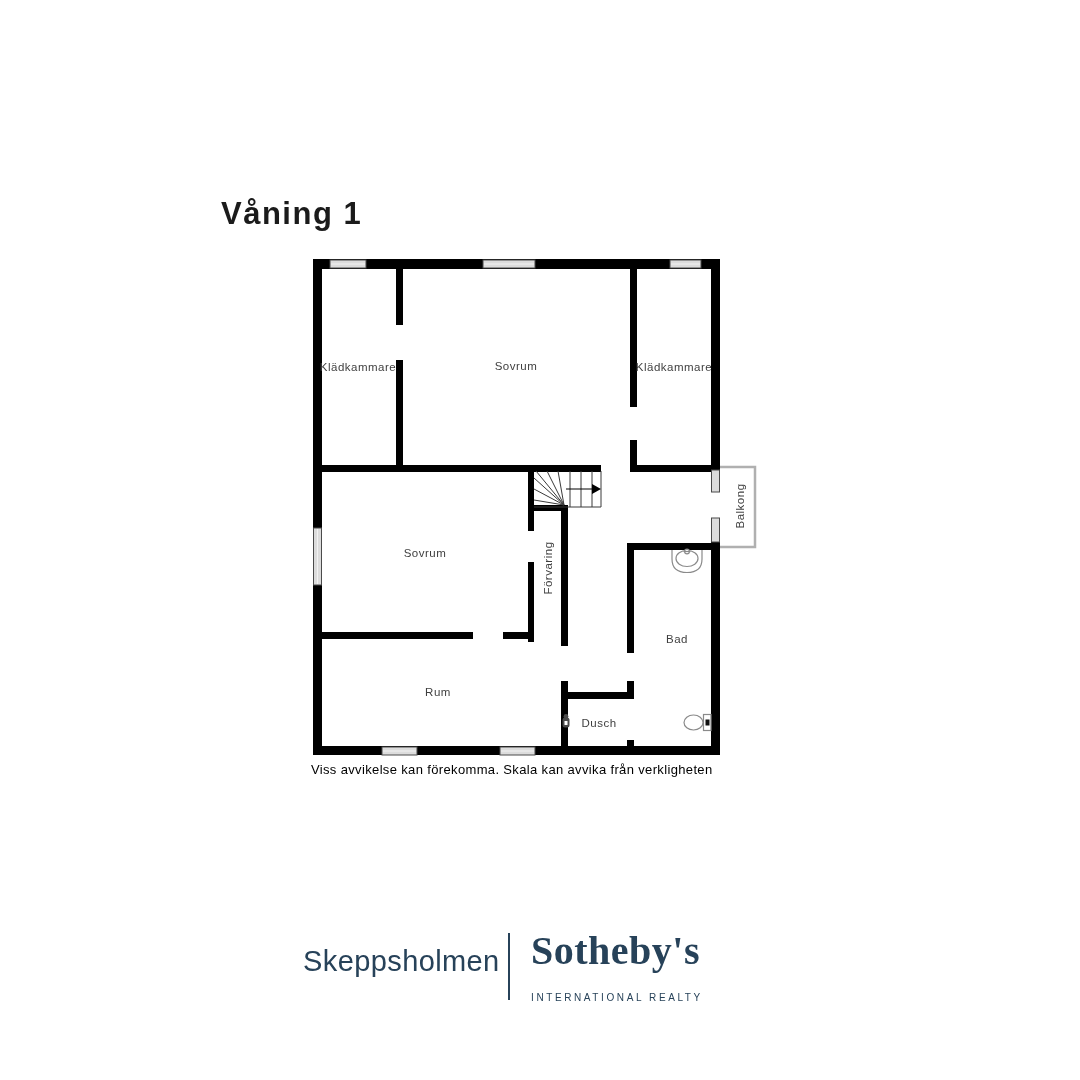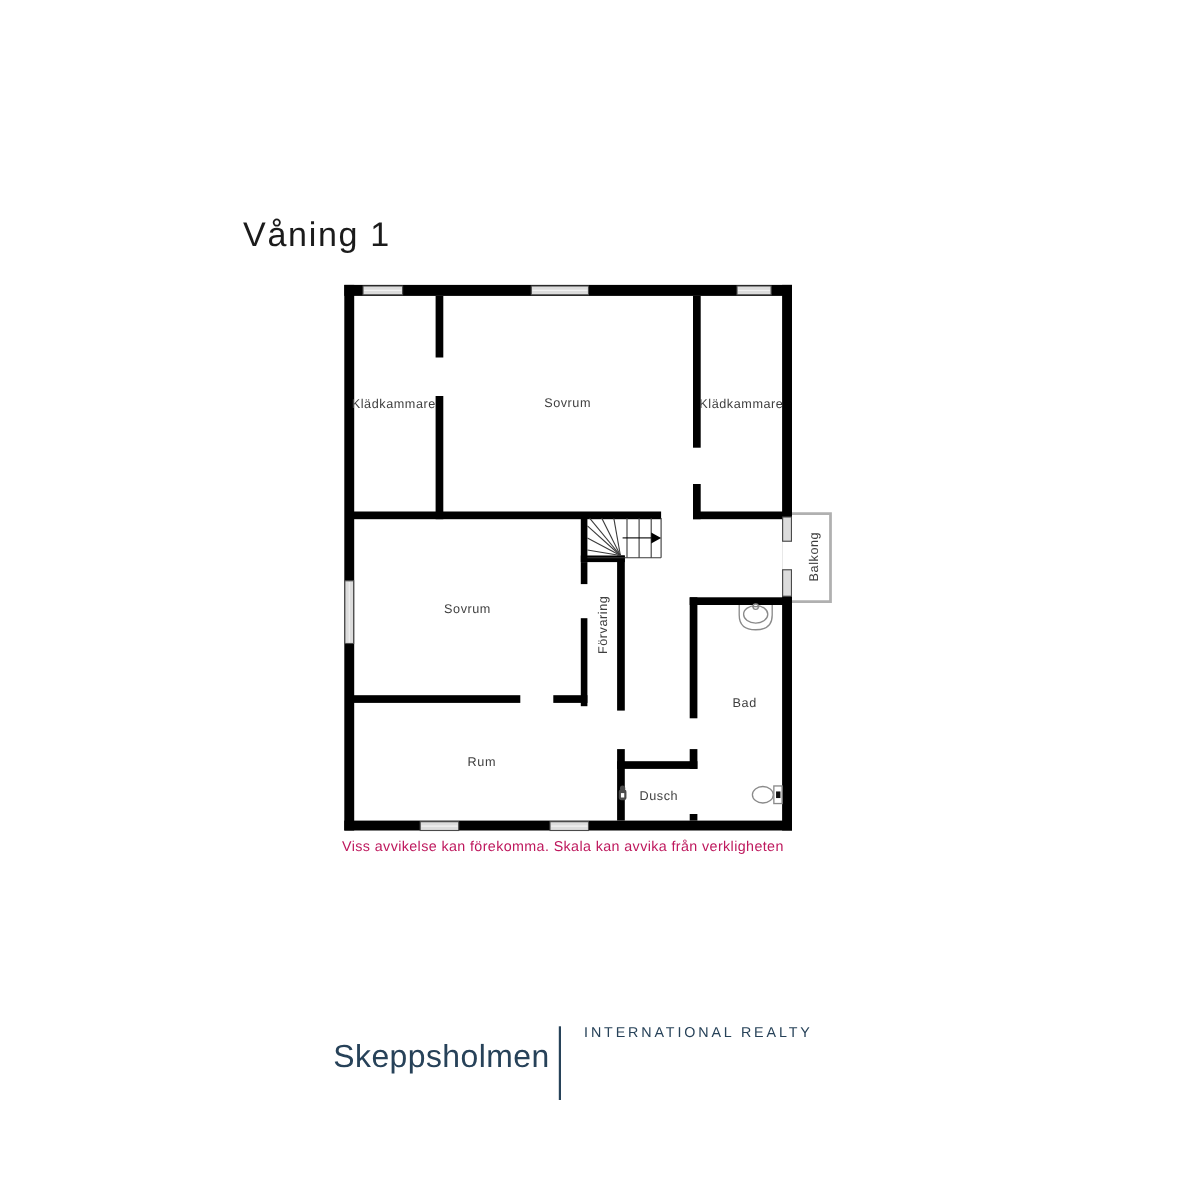--- a/index.html
+++ b/index.html
@@ -10,37 +10,37 @@
     overflow: hidden;
     font-family: "Liberation Sans", sans-serif;
   }
   .abs { position: absolute; }
 
   .page-title {
     left: 221px; top: 196px;
     font-size: 31px;
     letter-spacing: 1.5px;
     color: #1b1b1b;
-    font-weight: 400;
+    font-weight: 700;
   }
 
   svg.plan { left: 0; top: 0; }
 
   svg text.room-label {
     font-family: "Liberation Sans", sans-serif;
     font-size: 11.5px;
     letter-spacing: 0.5px;
     fill: #3f3f3f;
   }
 
   .disclaimer {
     left: 311px; top: 762px;
     font-size: 13px;
     letter-spacing: 0.35px;
-    color: #be185d;
+    color: #000000;
     text-align: center;
   }
 
   .footer-agency {
     left: 303px; top: 945px;
     font-size: 29px;
     letter-spacing: 0.4px;
     color: #274259;
     font-weight: 400;
     text-align: center;
@@ -53,22 +53,22 @@
   .footer-brand-block { left: 531px; top: 929px; }
   .footer-brand {
     font-family: "Liberation Serif", serif;
     font-weight: 700;
     font-size: 40px;
     line-height: 44px;
     color: #274259;
     letter-spacing: 0.5px;
   }
   .footer-brand-sub {
-    margin-top: 2px;
-    font-size: 13px;
+    margin-top: 19px;
+    font-size: 10px;
     letter-spacing: 2.6px;
     color: #274259;
   }
 </style>
 </head>
 <body>
 
 <div class="abs page-title">Våning 1</div>
 
 <svg class="abs plan" width="1080" height="1080" viewBox="0 0 1080 1080">
@@ -206,14 +206,15 @@
     <text class="room-label" x="438" y="696">Rum</text>
     <text class="room-label" x="599" y="727">Dusch</text>
   </g>
 </svg>
 
 <div class="abs disclaimer">Viss avvikelse kan förekomma. Skala kan avvika från verkligheten</div>
 
 <div class="abs footer-agency">Skeppsholmen</div>
 <div class="abs footer-divider"></div>
 <div class="abs footer-brand-block">
+  <div class="footer-brand">Sotheby's</div>
   <div class="footer-brand-sub">INTERNATIONAL REALTY</div>
 </div>
 
 </body></html>

